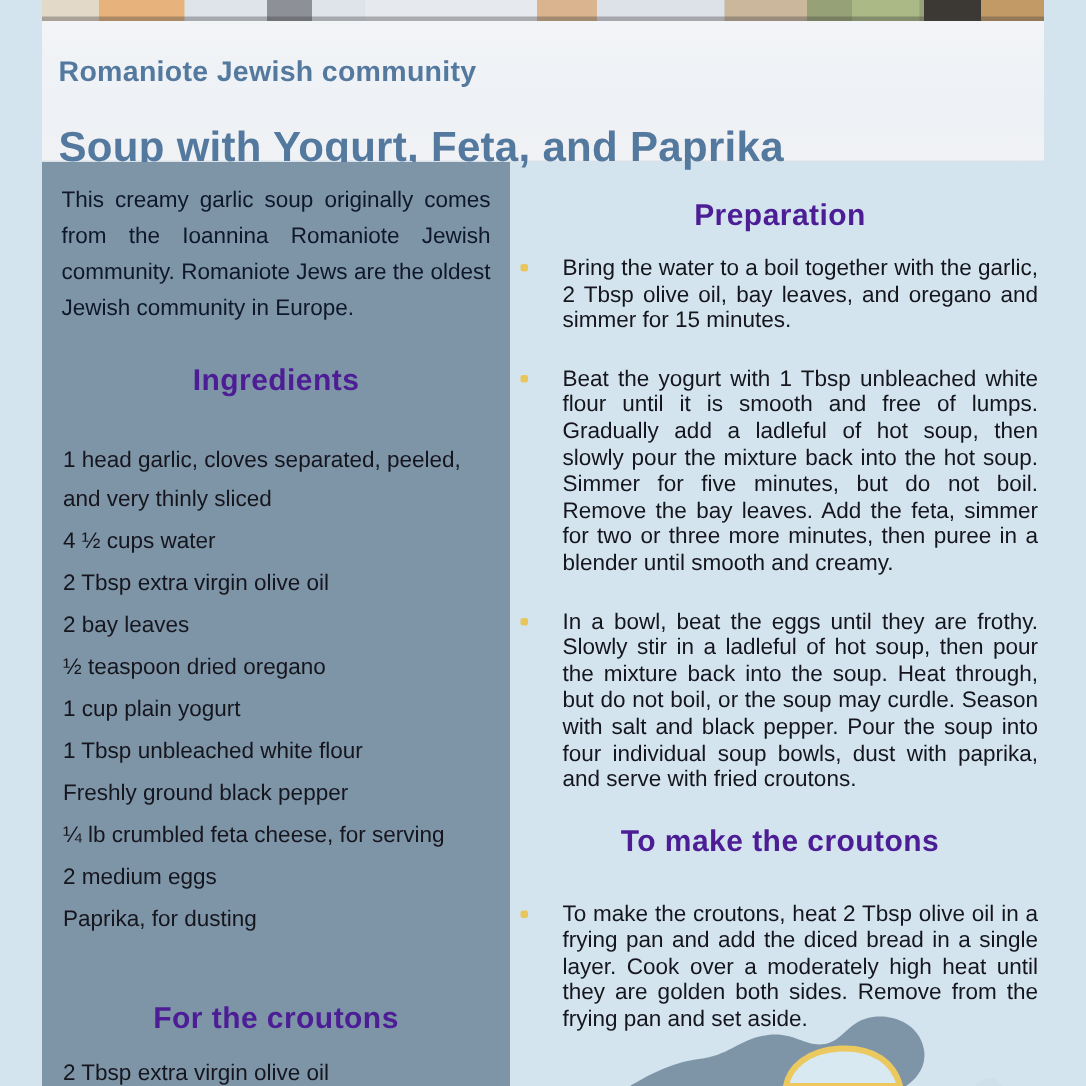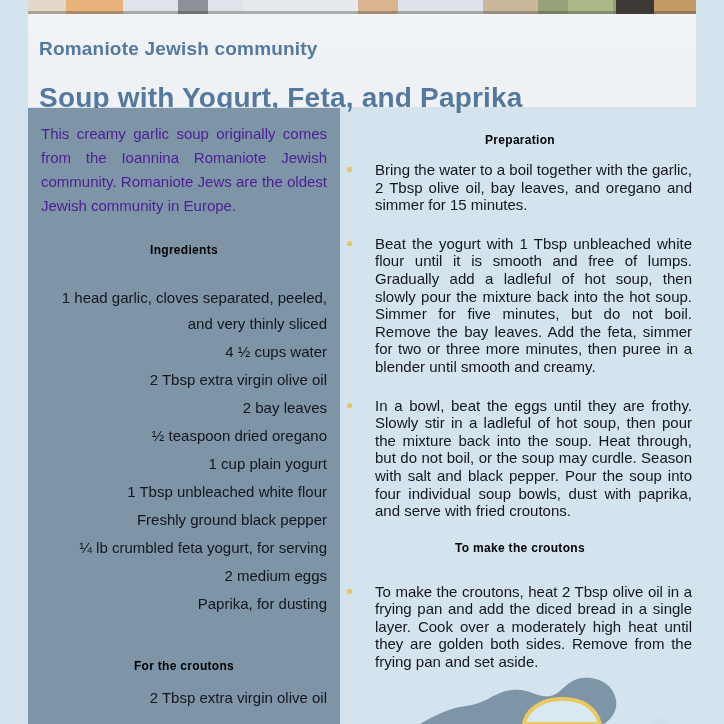--- a/index.html
+++ b/index.html
@@ -33,31 +33,31 @@
     font-size: 28px; font-weight: bold; color: #54799f; letter-spacing: 0.2px;
   }
 
   
   .left-col {
     position: absolute; left: 28px; top: 108px; width: 312px; height: 616px;
     background: #7e95a8;
     padding: 10px 13px 0 13px;
   }
   .intro {
-    color: #4c1d95; font-size: 15px; line-height: 24px;
+    color: #0f172a; font-size: 15px; line-height: 24px;
     text-align: justify; margin-top: 4px;
   }
   .gold-heading {
-    color: #000000; font-size: 12px; font-weight: bold;
+    color: #4c1d95; font-size: 20px; font-weight: bold;
     text-align: center; letter-spacing: 0.3px;
   }
   .left-col .gold-heading.ingredients { margin-top: 25px; }
   .ing-list { list-style: none; margin-top: 28px; padding: 0 0 0 1px; }
   .ing-list li {
-    color: #15151d; font-size: 15px; line-height: 26px; margin-bottom: 2px; text-align: right;
+    color: #15151d; font-size: 15px; line-height: 26px; margin-bottom: 2px;
   }
   .left-col .gold-heading.croutons { margin-top: 42px; }
   .ing-list.croutons-list { margin-top: 12px; }
 
   
   .right-col {
     position: absolute; left: 344px; top: 108px; width: 352px; height: 616px;
   }
   .right-col .gold-heading.prep { margin-top: 25px; margin-bottom: 14px; }
   .steps { list-style: none; padding: 0 4px 0 31px; }
@@ -112,21 +112,21 @@
 
   <ul class="ing-list">
     <li>1 head garlic, cloves separated, peeled, and very thinly sliced</li>
     <li>4 ½ cups water</li>
     <li>2 Tbsp extra virgin olive oil</li>
     <li>2 bay leaves</li>
     <li>½ teaspoon dried oregano</li>
     <li>1 cup plain yogurt</li>
     <li>1 Tbsp unbleached white flour</li>
     <li>Freshly ground black pepper</li>
-    <li>¼ lb crumbled feta yogurt, for serving</li>
+    <li>¼ lb crumbled feta cheese, for serving</li>
     <li>2 medium eggs</li>
     <li>Paprika, for dusting</li>
   </ul>
 
   <div class="gold-heading croutons">For the croutons</div>
 
   <ul class="ing-list croutons-list">
     <li>2 Tbsp extra virgin olive oil</li>
   </ul>
 </div>

